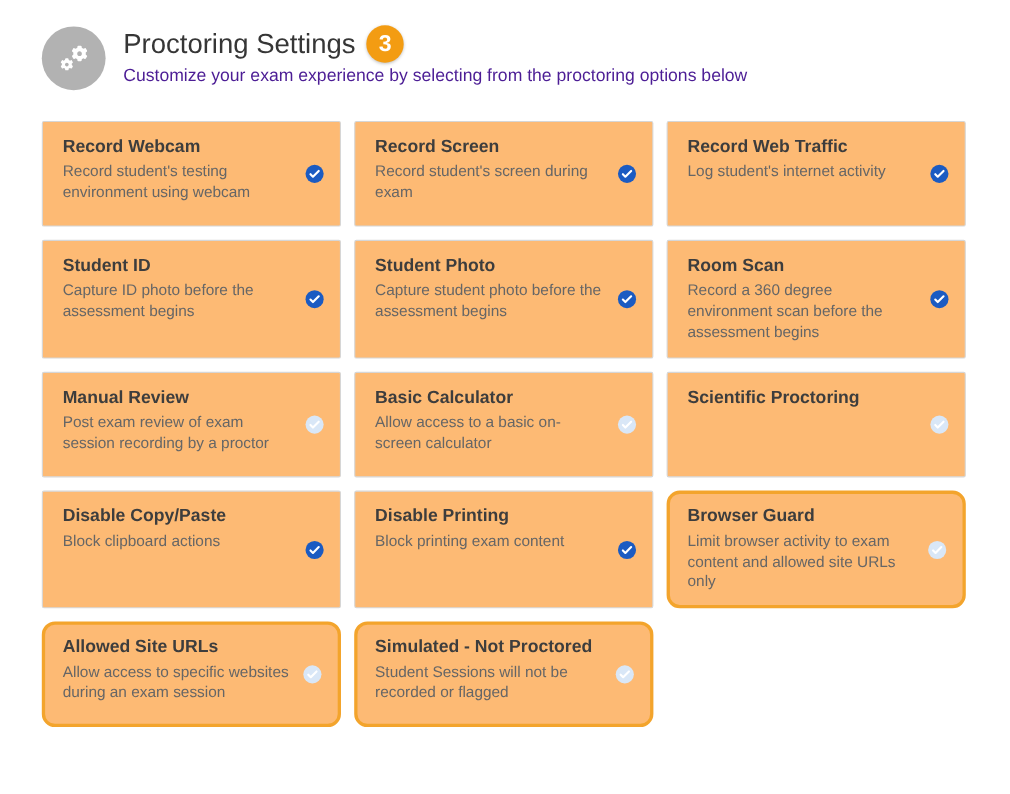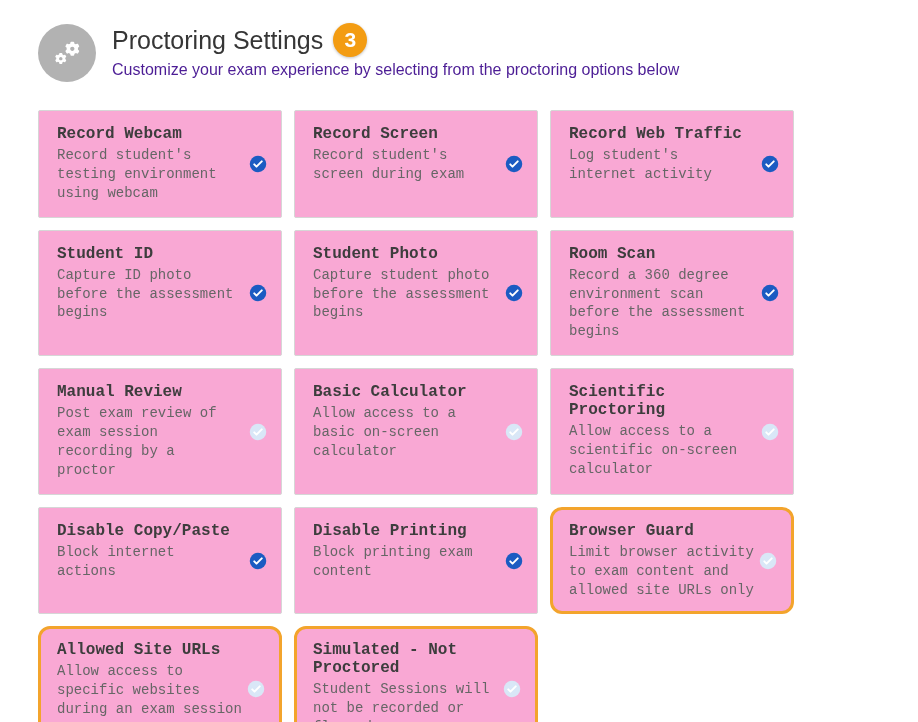--- a/index.html
+++ b/index.html
@@ -61,29 +61,28 @@
       font-size: 16px;
       color: #4c1d95;
       margin-top: 4px;
     }
     .grid {
       display: flex;
       flex-wrap: wrap;
       gap: 12px;
     }
     .card {
-      width: 244px;
+      width: 272px;
       min-height: 96px;
       border: 1px solid #d6d6d6;
-      background: #f9a8d4;
+      background: #fdba74;
       padding: 14px 44px 14px 18px;
       position: relative;
       border-radius: 2px;
       cursor: pointer;
-      font-family: Liberation Mono, monospace;
     }
     .card-title {
       font-size: 16px;
       font-weight: 700;
       color: #3d3d3d;
       margin-bottom: 3px;
     }
     .card-desc {
       font-size: 14px;
       color: #666666;
@@ -184,29 +183,28 @@
     <div class="card">
       <div class="card-title">Basic Calculator</div>
       <div class="card-desc">Allow access to a basic on-screen calculator</div>
       <span class="check"><svg viewBox="0 0 24 24" width="18" height="18">
           <circle cx="12" cy="12" r="11" fill="#d9e7f7"></circle>
           <path d="M7 12.5l3 3 7-7" stroke="#fff" stroke-width="2.6" fill="none" stroke-linecap="round" stroke-linejoin="round"></path>
         </svg></span>
     </div>
     <div class="card">
       <div class="card-title">Scientific Proctoring</div>
-      <div class="card-desc">Allow access to a scientific on-screen calculator</div>
       <span class="check"><svg viewBox="0 0 24 24" width="18" height="18">
           <circle cx="12" cy="12" r="11" fill="#d9e7f7"></circle>
           <path d="M7 12.5l3 3 7-7" stroke="#fff" stroke-width="2.6" fill="none" stroke-linecap="round" stroke-linejoin="round"></path>
         </svg></span>
     </div>
     <div class="card">
       <div class="card-title">Disable Copy/Paste</div>
-      <div class="card-desc">Block internet actions</div>
+      <div class="card-desc">Block clipboard actions</div>
       <span class="check"><svg viewBox="0 0 24 24" width="18" height="18">
           <circle cx="12" cy="12" r="11" fill="#1b5bc2"></circle>
           <path d="M7 12.5l3 3 7-7" stroke="#fff" stroke-width="2.6" fill="none" stroke-linecap="round" stroke-linejoin="round"></path>
         </svg></span>
     </div>
     <div class="card">
       <div class="card-title">Disable Printing</div>
       <div class="card-desc">Block printing exam content</div>
       <span class="check"><svg viewBox="0 0 24 24" width="18" height="18">
           <circle cx="12" cy="12" r="11" fill="#1b5bc2"></circle>

